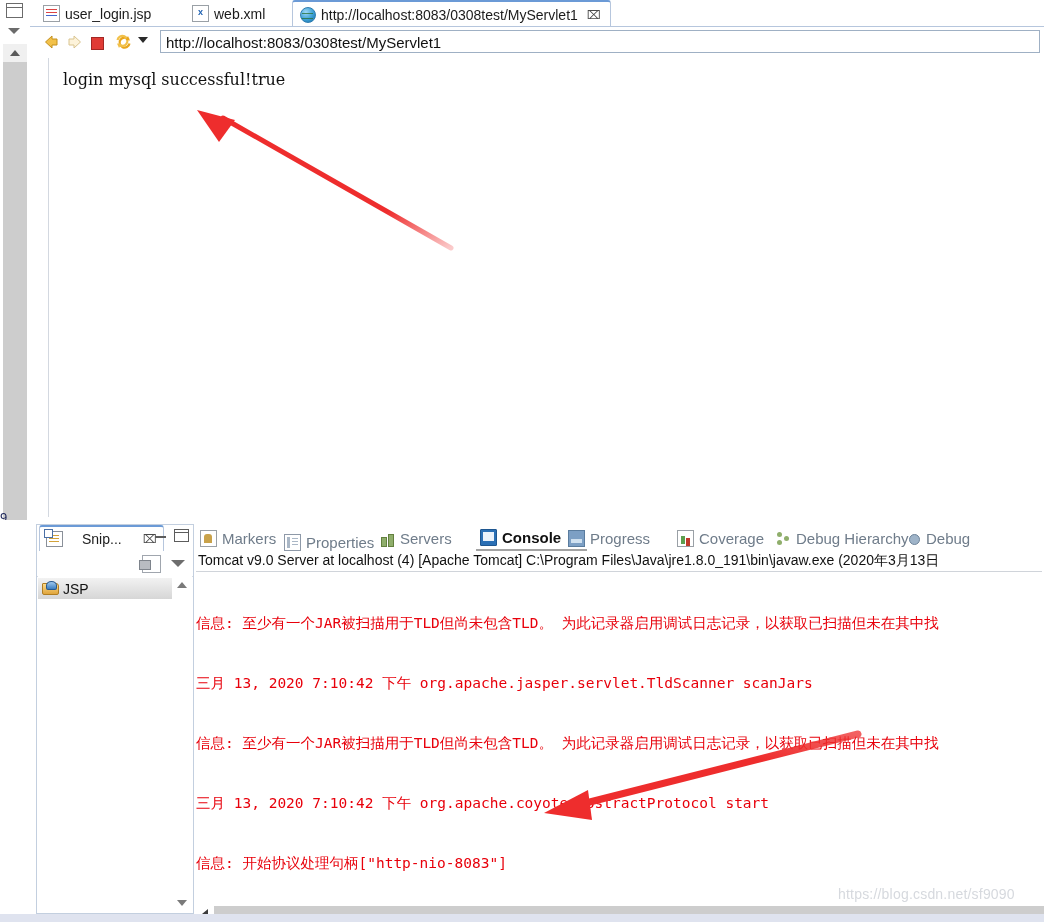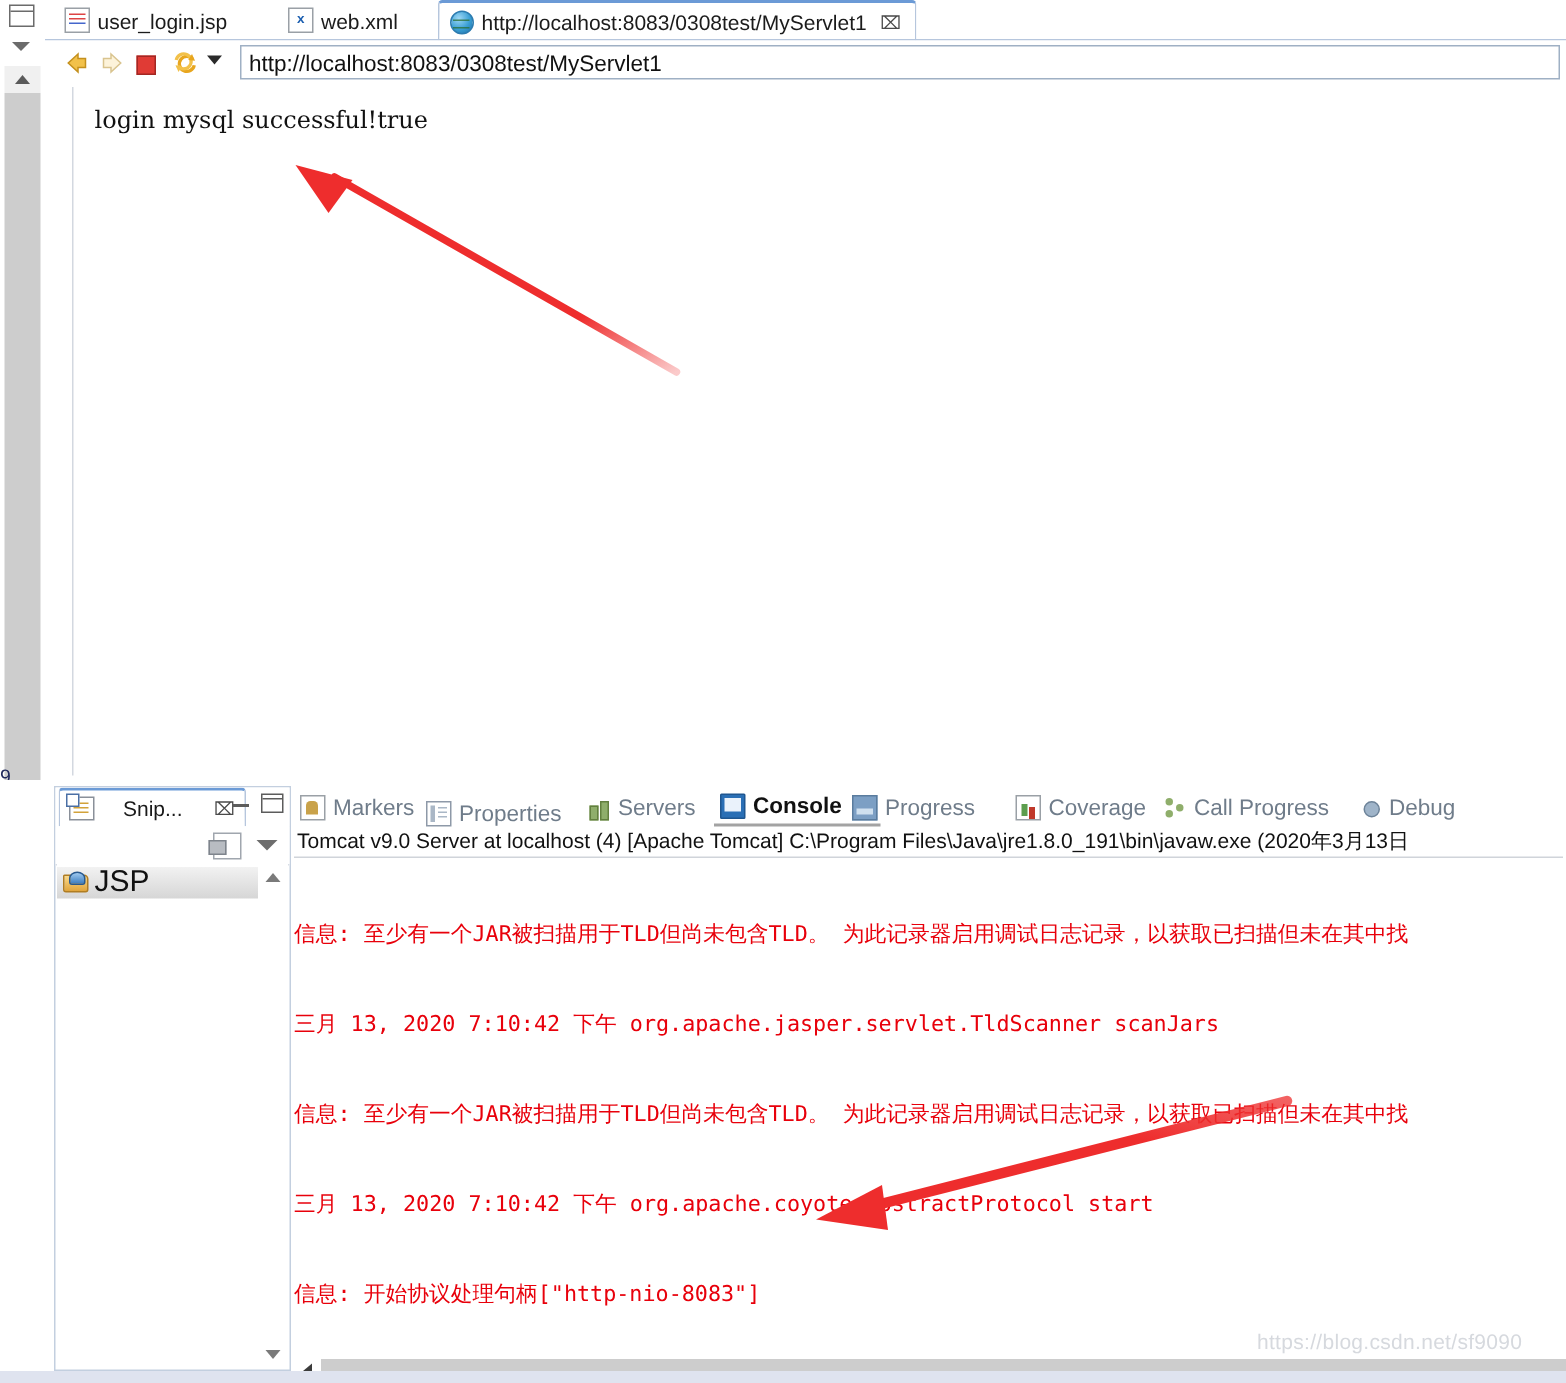--- a/index.html
+++ b/index.html
@@ -230,21 +230,21 @@
     border-top:7px solid #6d6d6d;
   }
   #snip-list {
     position:absolute; left:1px; top:51px; right:21px; bottom:1px;
     background:#ffffff;
   }
   #snip-item-jsp {
     position:absolute; left:0; top:2px; right:0; height:21px;
     display:flex; align-items:center; gap:5px; padding-left:4px;
     background:linear-gradient(#f2f2f2,#d6d6d6);
-    font-size:20px; color:#111;
+    font-size:14px; color:#111;
     box-sizing:border-box;
   }
   .ic-folder {
     width:16px;height:13px;position:relative;
   }
   .ic-folder:before{
     content:"";position:absolute;left:0;bottom:0;width:15px;height:10px;
     background:linear-gradient(#fbd98a,#e0a53c);border:1px solid #b07d22;border-radius:1px 3px 2px 2px;
   }
   .ic-folder:after{
@@ -487,40 +487,40 @@
 
   <div id="console-tabrow">
     <div class="vtab" style="left:4px;">
       <span class="vic vic-markers"></span>
       <span>Markers</span>
     </div>
     <div class="vtab" style="left:88px;align-items:flex-end;">
       <span class="vic vic-props"></span>
       <span>Properties</span>
     </div>
-    <div class="vtab" style="left:196px;">
+    <div class="vtab" style="left:184px;">
       <span class="vic vic-servers"></span>
       <span>Servers</span>
     </div>
     <div class="vtab sel" style="left:280px;">
       <span class="vic vic-console"></span>
       <span>Console</span>
       <span class="close-x">⌧</span>
     </div>
     <div class="vtab" style="left:372px;">
       <span class="vic vic-progress"></span>
       <span>Progress</span>
     </div>
     <div class="vtab" style="left:481px;">
       <span class="vic vic-coverage"></span>
       <span>Coverage</span>
     </div>
     <div class="vtab" style="left:580px;">
       <span class="vic vic-callh"></span>
-      <span>Call Progress</span>
+      <span>Debug Hierarchy</span>
     </div>
     <div class="vtab" style="left:710px;">
       <span class="vic vic-debug"></span>
       <span>Debug</span>
     </div>
   </div>
 
   <div id="console-title">Tomcat v9.0 Server at localhost (4) [Apache Tomcat] C:\Program Files\Java\jre1.8.0_191\bin\javaw.exe (2020年3月13日</div>
   <div id="console-title-sep"></div>
 

